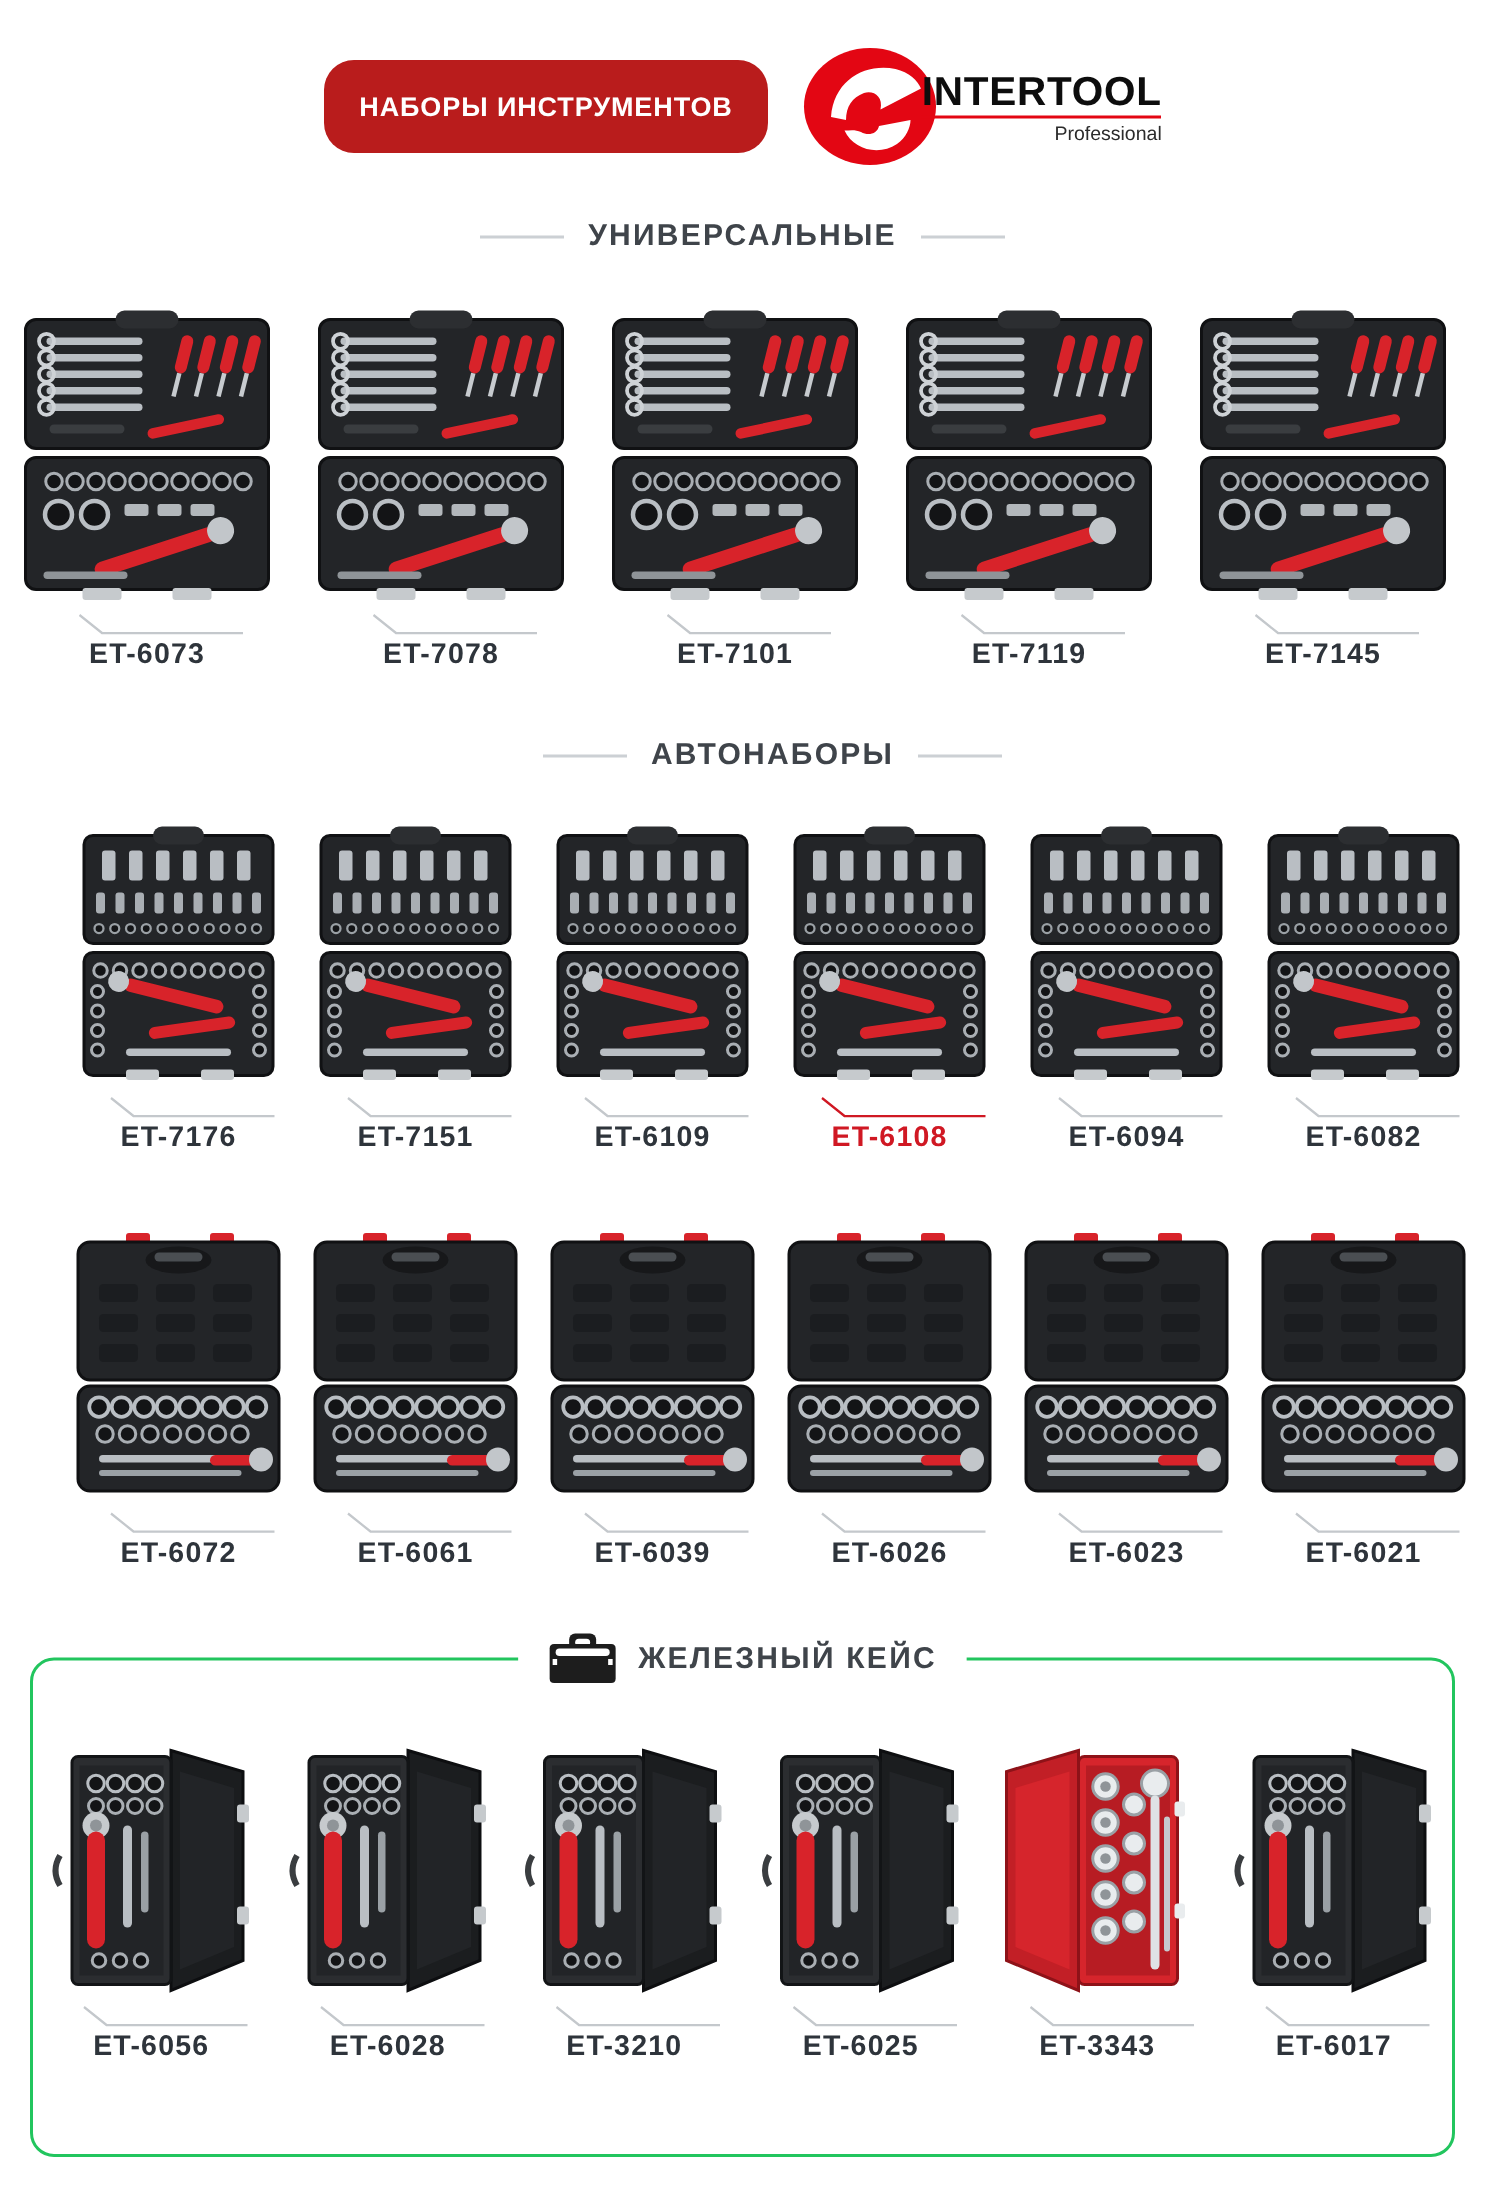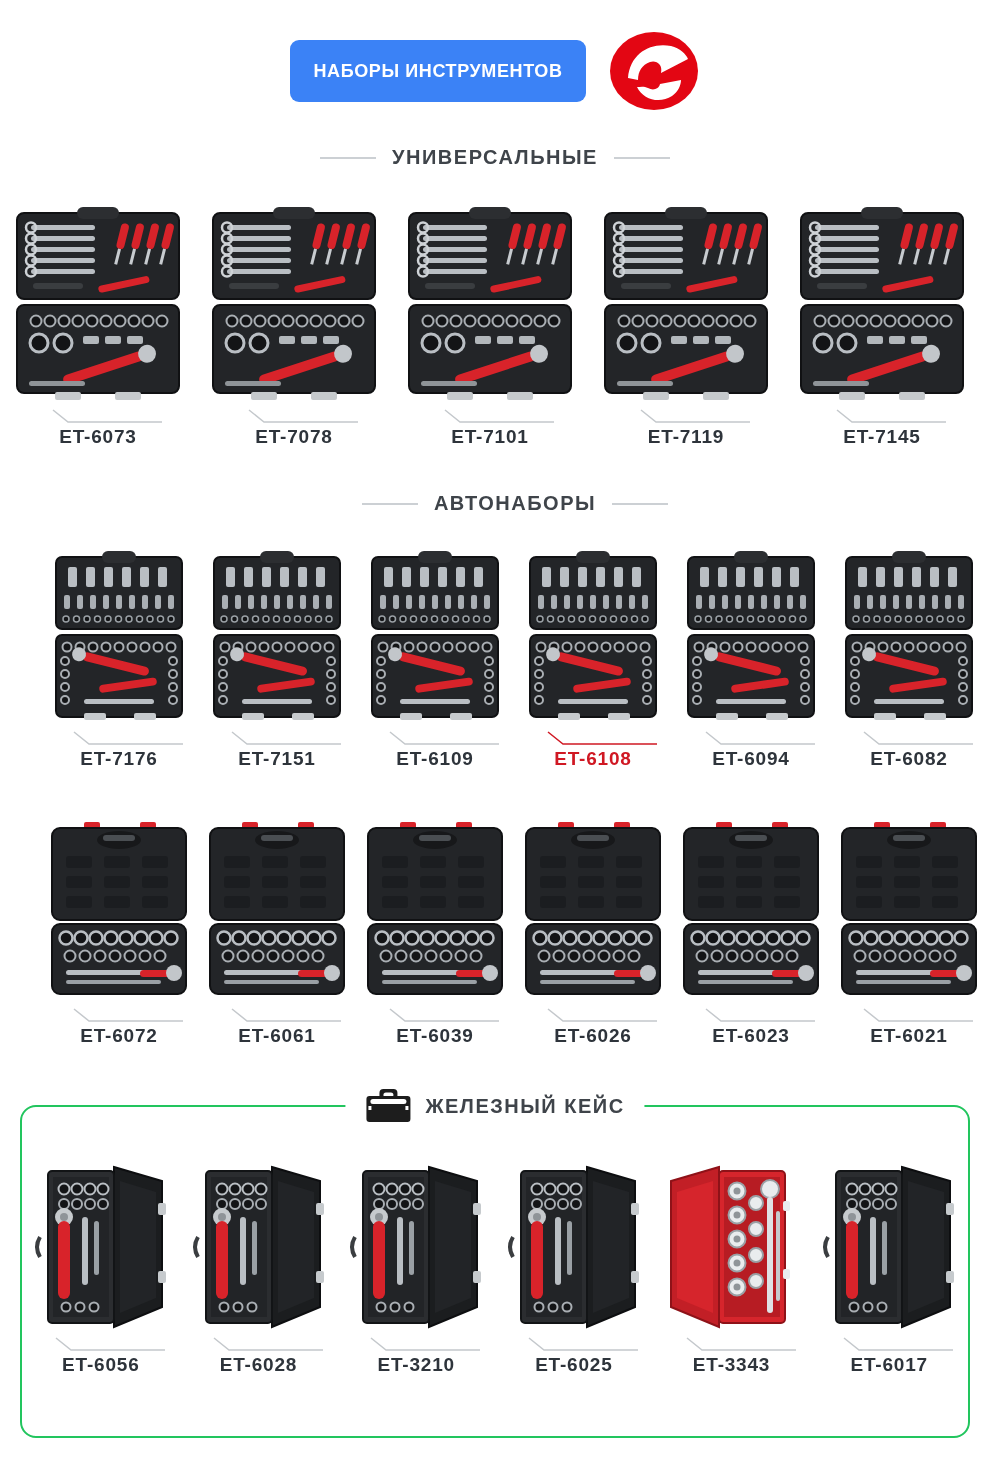--- a/index.html
+++ b/index.html
@@ -1,22 +1,22 @@
 <!DOCTYPE html>
 <html><head>
 <meta charset="utf-8">
 <style>
   html,body{margin:0;padding:0;background:#fff;}
   body{width:990px;font-family:"Liberation Sans",sans-serif;color:#30363c;}
   .page{width:990px;overflow:hidden;}
 
   
   header{display:flex;justify-content:center;align-items:center;gap:22px;padding-top:30px;height:82px;}
-  .banner{background:#3b82f6;color:#fff;font-weight:bold;font-size:18px;letter-spacing:.6px;
-          border-radius:9px;padding:0 24px;height:62px;display:flex;align-items:center;cursor:pointer;}
+  .banner{background:#b91c1c;color:#fff;font-weight:bold;font-size:18px;letter-spacing:.6px;
+          border-radius:20px;padding:0 24px;height:62px;display:flex;align-items:center;cursor:pointer;}
   .logo{display:flex;align-items:center;cursor:pointer;}
   .logo-mark{width:92px;height:80px;flex:0 0 auto;}
   .logo-text{margin-left:-12px;display:flex;flex-direction:column;}
   .logo-name{font-size:27px;font-weight:bold;letter-spacing:.5px;color:#0d0d0d;
              border-bottom:2px solid #e30613;padding-bottom:2px;line-height:1;}
   .logo-tag{font-size:13px;color:#2b2b2b;text-align:right;margin-top:3px;line-height:1;}
 
   
   .sec-title{display:flex;justify-content:center;align-items:center;gap:16px;margin-top:34px;}
   .sec-title h2{margin:0;font-size:20px;font-weight:bold;letter-spacing:1.5px;color:#3f444a;}
@@ -52,20 +52,24 @@
 <div class="page">
 
   <header>
     <div class="banner">НАБОРЫ ИНСТРУМЕНТОВ</div>
     <div class="logo">
       <svg class="logo-mark" viewBox="0 0 92 80">
         <ellipse cx="46" cy="40" rx="44" ry="39" fill="#e30613"></ellipse>
         <path d="M20,47 C22,22 43,11 63,15 C72,17 78,23 80,28 L53,42 C55,33 48,29 42,31 C34,34 30,40 30,49 Z" fill="#fff"></path>
         <path d="M29,56 C35,69 52,73 64,65 C70,61 73,54 73,49 L52,53 C51,58 45,60 40,57 C36,55 32,56 29,56 Z" fill="#fff"></path>
       </svg>
+      <div class="logo-text">
+        <div class="logo-name">INTERTOOL</div>
+        <div class="logo-tag">Professional</div>
+      </div>
     </div>
   </header>
 
   <section id="sec-universal">
     <div class="sec-title">
       <span class="hline"></span>
       <h2>УНИВЕРСАЛЬНЫЕ</h2>
       <span class="hline"></span>
     </div>
     <div class="rows" id="row-universal">

